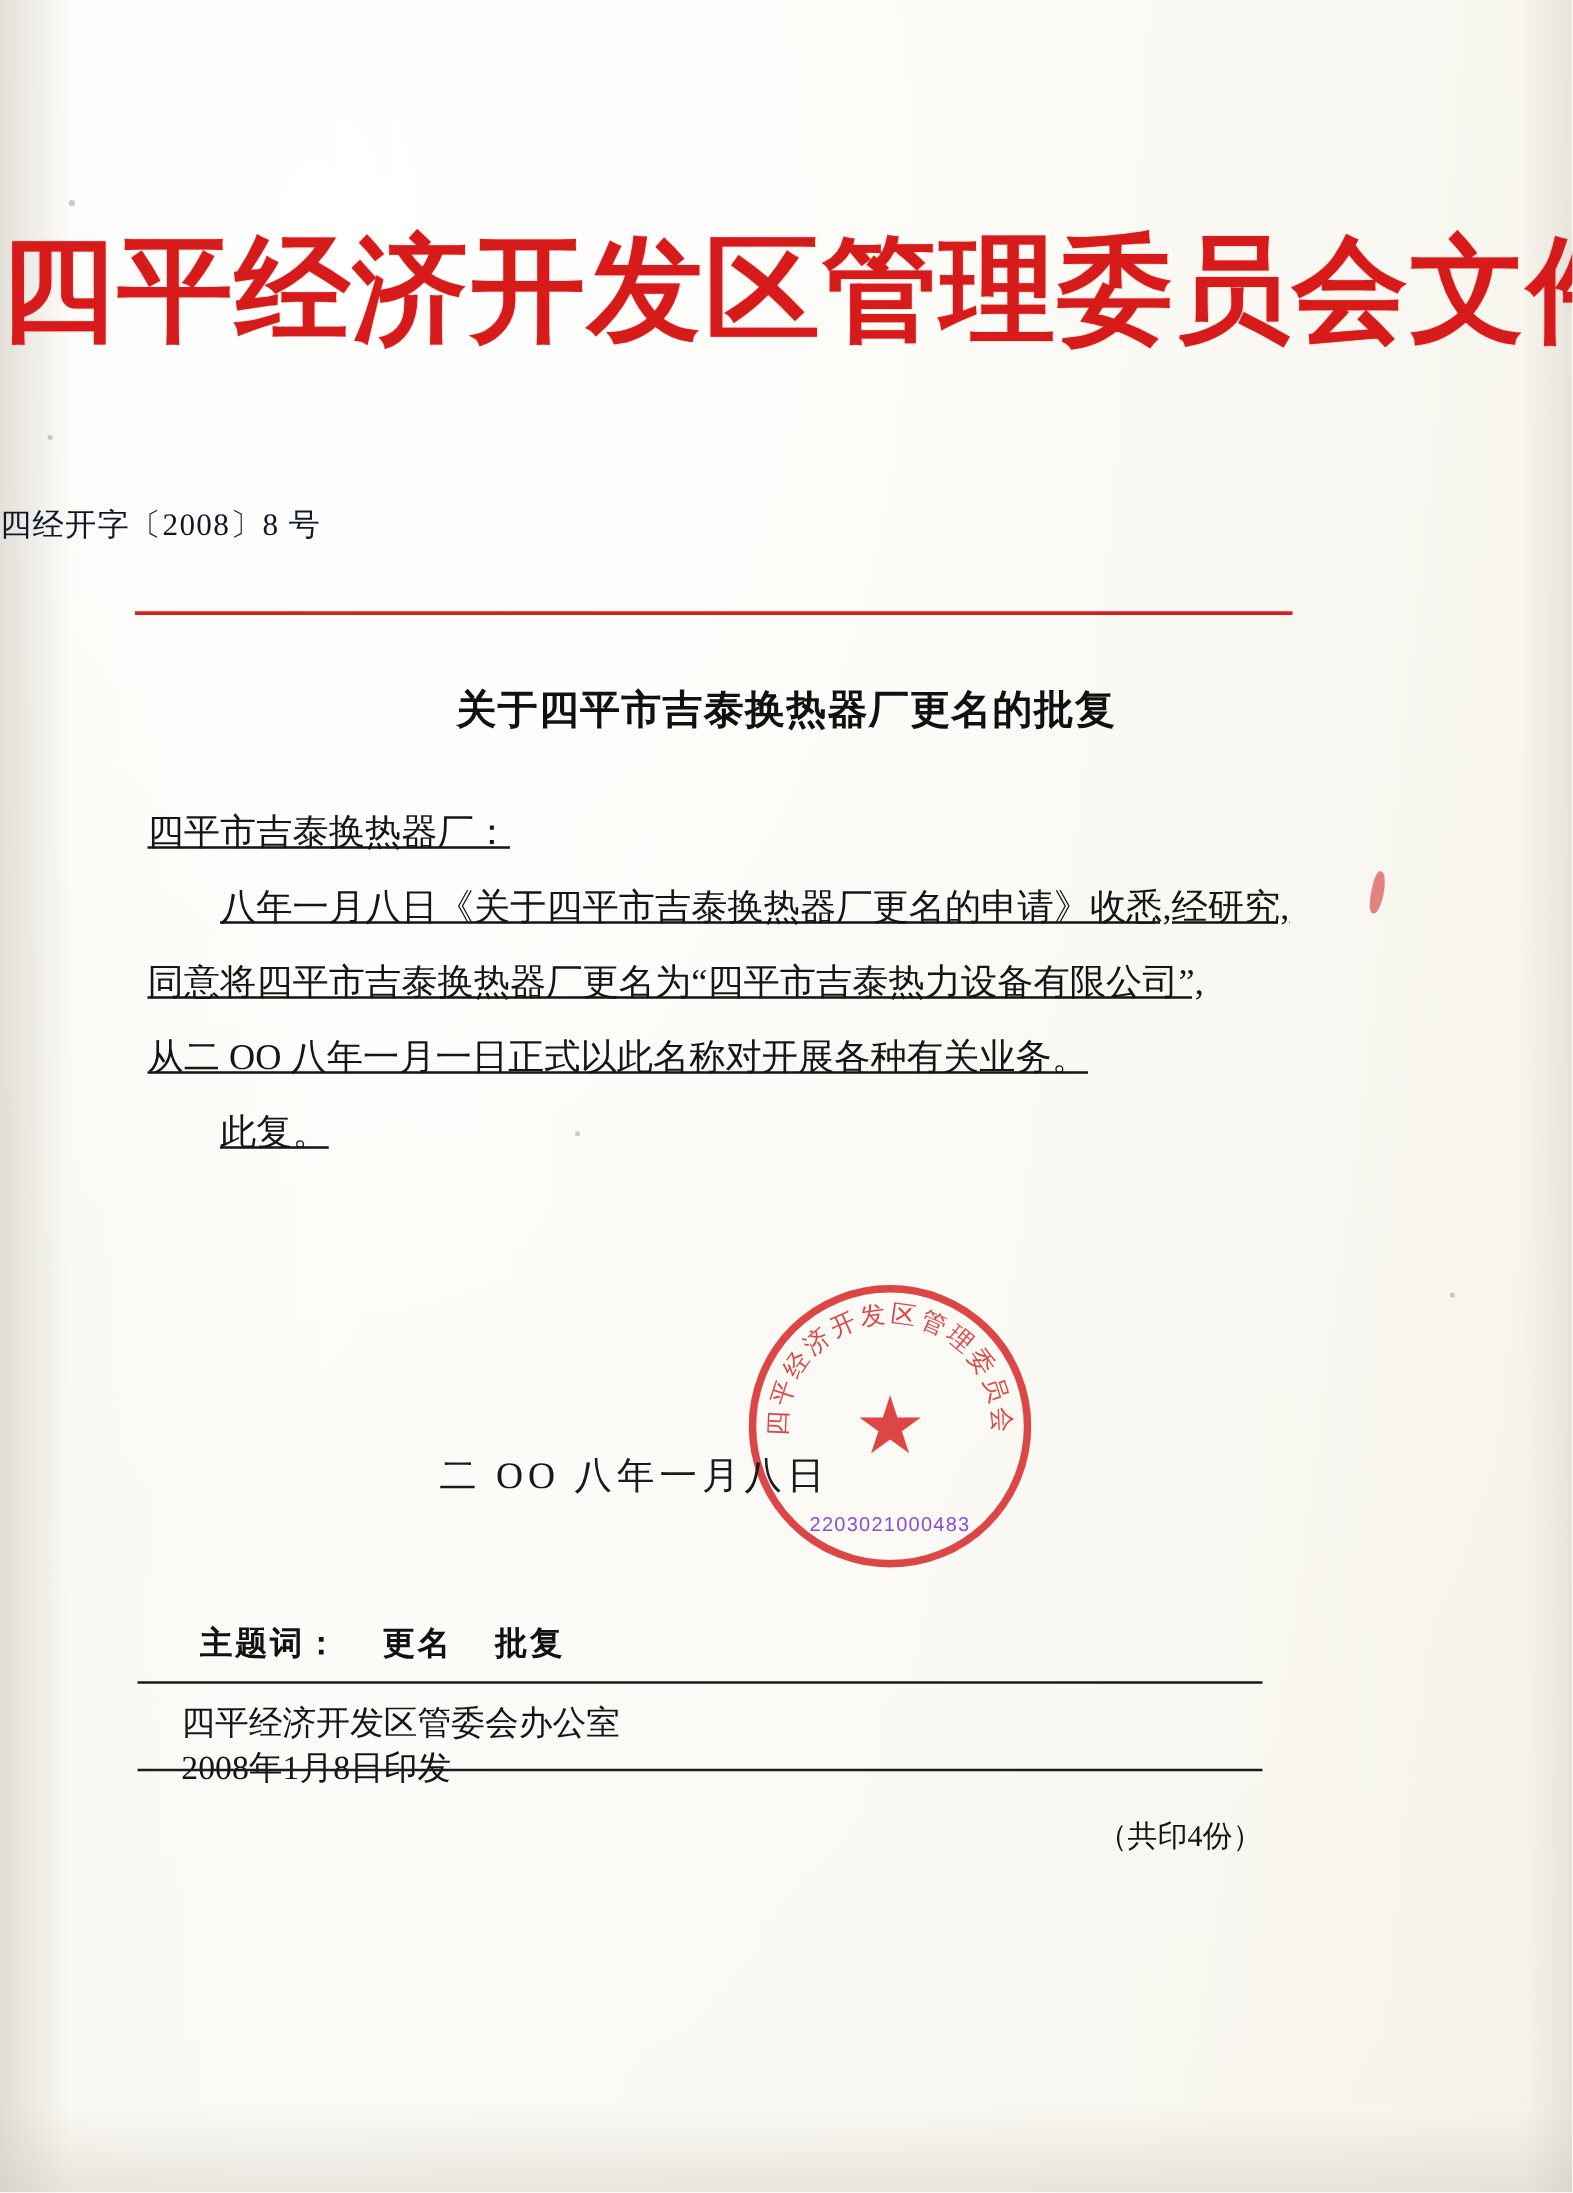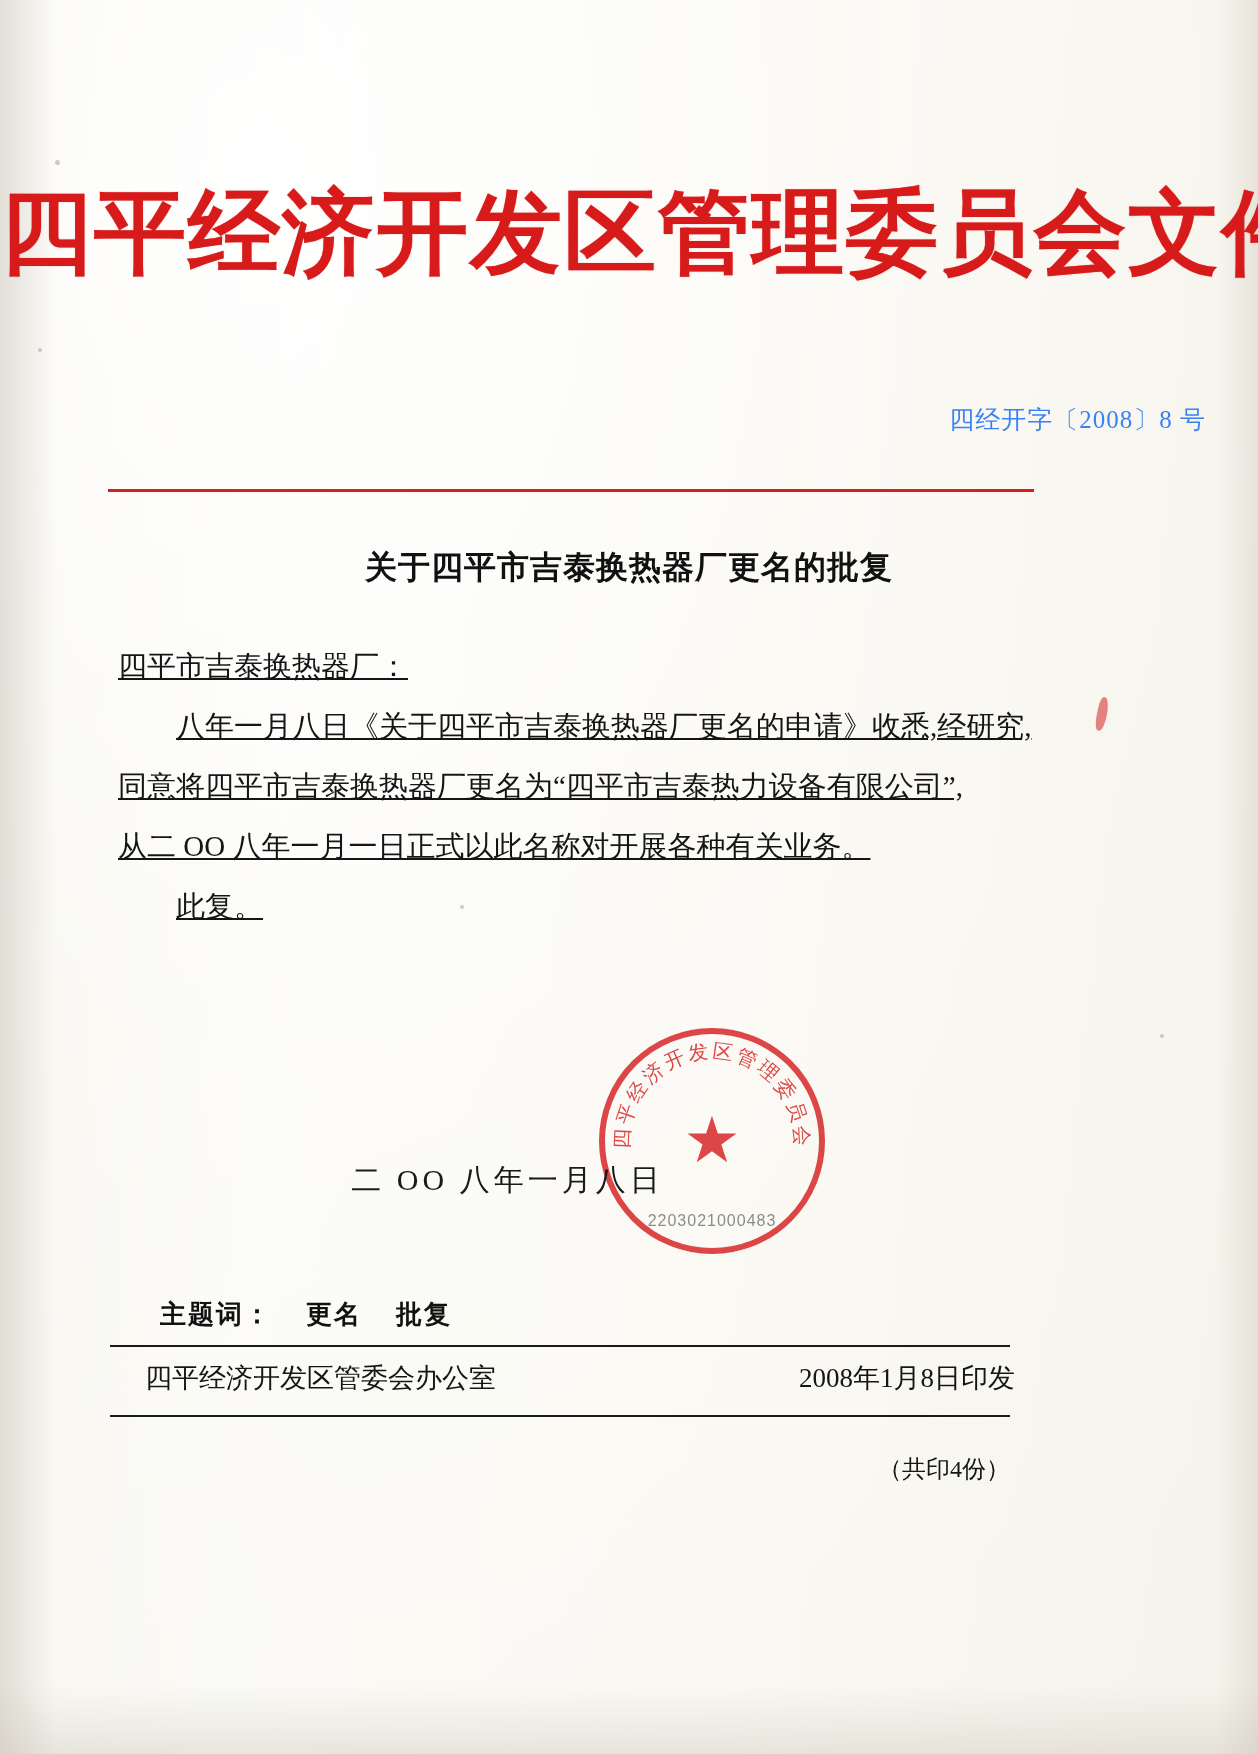--- a/index.html
+++ b/index.html
@@ -68,23 +68,23 @@
     line-height: 1.1;
     white-space: nowrap;
     text-shadow: 0 0 1px rgba(215,27,27,0.6);
   }
 
   .doc-number {
     position: absolute;
     top: 403px;
     left: 0;
     width: 1206px;
-    text-align: right;
+    text-align: left;
     font-size: 25px;
-    color: #3b82f6;
+    color: #0f172a;
     letter-spacing: 1px;
   }
 
   .red-rule {
     position: absolute;
     top: 489px;
     left: 108px;
     width: 926px;
     height: 3px;
     background: #d81f1f;
@@ -155,21 +155,21 @@
     position: absolute;
     top: 0; left: 0;
     width: 100%; height: 100%;
   }
   .seal-bottom-text {
     position: absolute;
     bottom: 18px;
     left: 0;
     width: 100%;
     text-align: center;
-    color: #737373;
+    color: #6d28d9;
     font-size: 16px;
     letter-spacing: 1px;
     font-family: "Liberation Sans", "DejaVu Sans", sans-serif;
   }
 
   .sign-date {
     position: absolute;
     top: 1160px;
     left: 0;
     width: 1015px;
@@ -214,20 +214,21 @@
   .footer-row {
     position: absolute;
     top: 1360px;
     left: 145px;
     width: 870px;
     display: flex;
     justify-content: space-between;
     align-items: baseline;
     font-size: 27px;
     color: #151515;
+    flex-direction: column;
   }
 
   .copies {
     position: absolute;
     top: 1428px;
     left: 0;
     width: 1010px;
     text-align: right;
     font-size: 24px;
     color: #151515;

